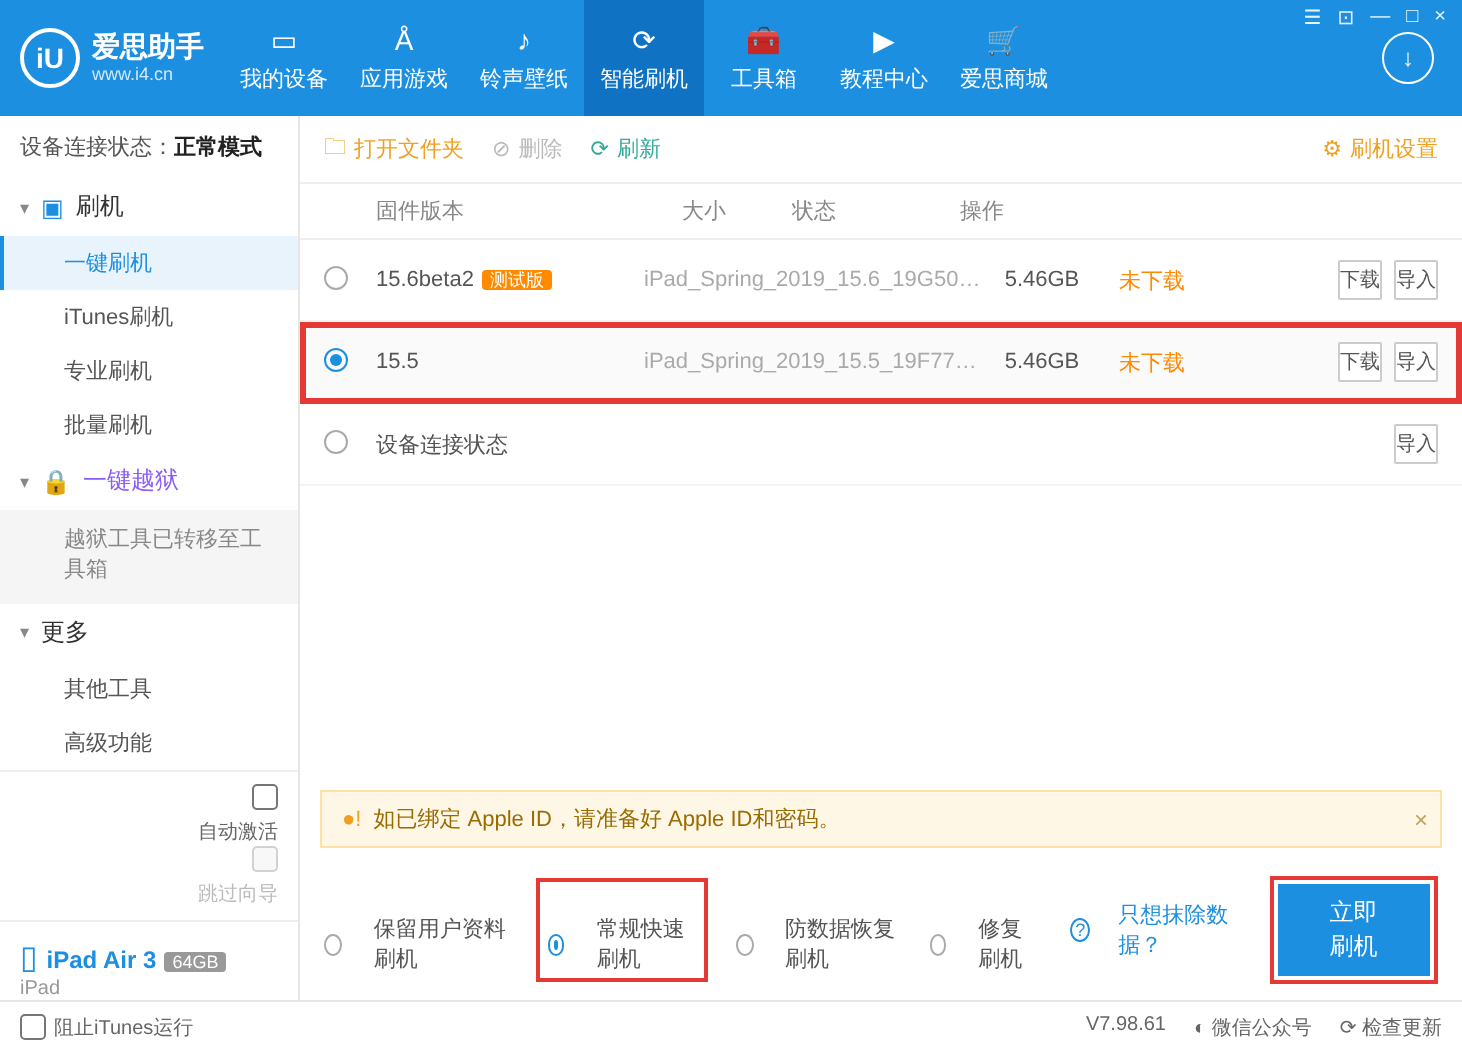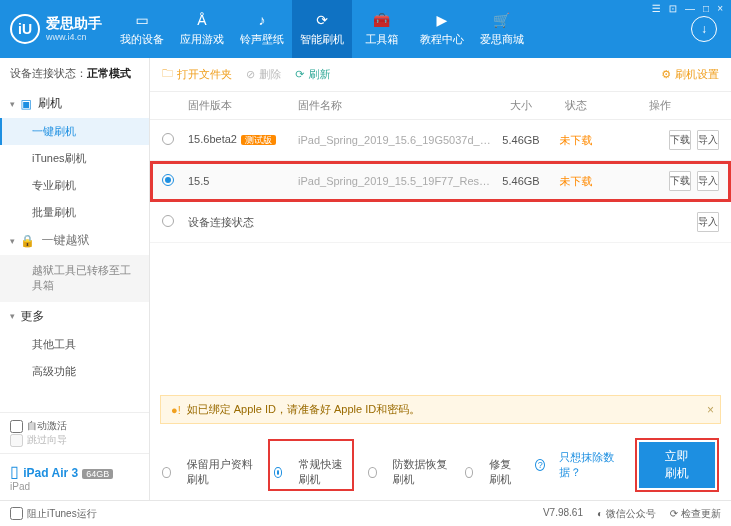--- a/index.html
+++ b/index.html
@@ -24,36 +24,36 @@
 .body { flex:1; display:flex; min-height:0; }
 .sidebar { width:150px; background:#fff; border-right:1px solid #e6e6e6; display:flex; flex-direction:column; }
 .sidebar .conn { font-size:11px; padding:8px 10px; color:#555; }
 .sidebar .conn b { color:#222; }
 .sidebar .section-h { display:flex;align-items:center;gap:6px;padding:6px 10px;font-size:12px;color:#333; }
 .sidebar .section-h .arrow { font-size:9px;color:#888; }
 .sidebar .item { font-size:11px; padding:6px 10px 6px 32px; color:#555; cursor:pointer; }
 .sidebar .item.active { background:#e8f3fc; color:#1d8fe1; border-left:2px solid #1d8fe1; padding-left:30px; }
 .sidebar .notice { background:#f5f5f5; color:#888; font-size:11px; padding:8px 10px 8px 32px; line-height:1.4; }
 .sidebar .footer { margin-top:auto; border-top:1px solid #eee; padding:6px 10px; }
-.sidebar .chk { font-size:10px; color:#666; display:flex; gap:4px; align-items:center; }
+.sidebar .chk { font-size:10px; color:#666; display:flex; gap:4px; align-items:flex-end;flex-direction:column; }
 .sidebar .device { padding:8px 10px; border-top:1px solid #eee; }
 .sidebar .device .name { color:#1d8fe1; font-size:12px; font-weight:bold; }
 .sidebar .device .cap { display:inline-block;background:#999;color:#fff;font-size:9px;padding:0 4px;border-radius:2px;margin-left:4px; }
 .sidebar .device .type { font-size:10px;color:#999; }
 
 .main { flex:1; display:flex; flex-direction:column; min-width:0; }
 .toolbar { height:34px; display:flex; align-items:center; padding:0 12px; border-bottom:1px solid #eee; font-size:11px; gap:14px; }
 .toolbar .link { color:#666; cursor:pointer; display:flex;align-items:center;gap:4px; }
 .toolbar .link.on { color:#f0a020; }
 .toolbar .link.disabled { color:#bbb; }
 .toolbar .spacer { flex:1; }
 .toolbar .settings { color:#f0a020; display:flex;align-items:center;gap:4px;cursor:pointer; }
 
 .headers { display:flex; font-size:11px; color:#888; padding:6px 12px; border-bottom:1px solid #eee; }
-.col-radio{width:26px;} .col-ver{width:110px;} .col-name{flex:1;min-width:0;} .col-size{width:60px;text-align:center;} .col-stat{width:50px;text-align:center;} .col-ops{width:118px;text-align:center;}
+.col-radio{width:26px;} .col-ver{width:134px;} .col-name{flex:1;min-width:0;} .col-size{width:60px;text-align:center;} .col-stat{width:50px;text-align:center;} .col-ops{width:118px;text-align:center;}
 
 .rows { }
 .row { display:flex; align-items:center; padding:10px 12px; font-size:11px; color:#555; border-bottom:1px solid #f3f3f3; }
 .row.selected { outline:3px solid #e53935; outline-offset:-3px; background:#fafafa; }
 .row .radio { width:12px;height:12px;border:1px solid #aaa;border-radius:50%;display:inline-block;position:relative; }
 .row .radio.on { border-color:#1d8fe1; }
 .row .radio.on::after { content:"";position:absolute;inset:2px;background:#1d8fe1;border-radius:50%; }
 .row .badge { background:#ff8a00;color:#fff;font-size:9px;padding:0 4px;border-radius:2px;margin-left:4px; }
 .row .fname { color:#aaa; white-space:nowrap; overflow:hidden; text-overflow:ellipsis; }
 .row .stat { color:#ff8a00; }
@@ -144,21 +144,21 @@
           <span style="color:#1d8fe1">▣</span>
           <span>刷机</span>
         </div>
       <div class="item active">一键刷机</div>
       <div class="item">iTunes刷机</div>
       <div class="item">专业刷机</div>
       <div class="item">批量刷机</div>
       <div class="section-h">
           <span class="arrow">▾</span>
           <span style="color:#bbb">🔒</span>
-          <span style="color:#737373">一键越狱</span>
+          <span style="color:#8b5cf6">一键越狱</span>
         </div>
       <div class="notice">越狱工具已转移至工具箱</div>
       <div class="section-h">
           <span class="arrow">▾</span>
           <span>更多</span>
         </div>
       <div class="item">其他工具</div>
       <div class="item">高级功能</div>
 
       <div class="footer">
@@ -194,21 +194,20 @@
         <span class="spacer"></span>
         <span class="settings">
             <span>⚙</span>
             <span>刷机设置</span>
           </span>
       </div>
 
       <div class="headers">
         <div class="col-radio"></div>
         <div class="col-ver">固件版本</div>
-        <div class="col-name">固件名称</div>
         <div class="col-size">大小</div>
         <div class="col-stat">状态</div>
         <div class="col-ops">操作</div>
       </div>
 
       <div class="rows">
 
         <div class="row">
           <div class="col-radio"><span class="radio"></span></div>
           <div class="col-ver"><span>15.6beta2</span><span class="badge">测试版</span></div>

